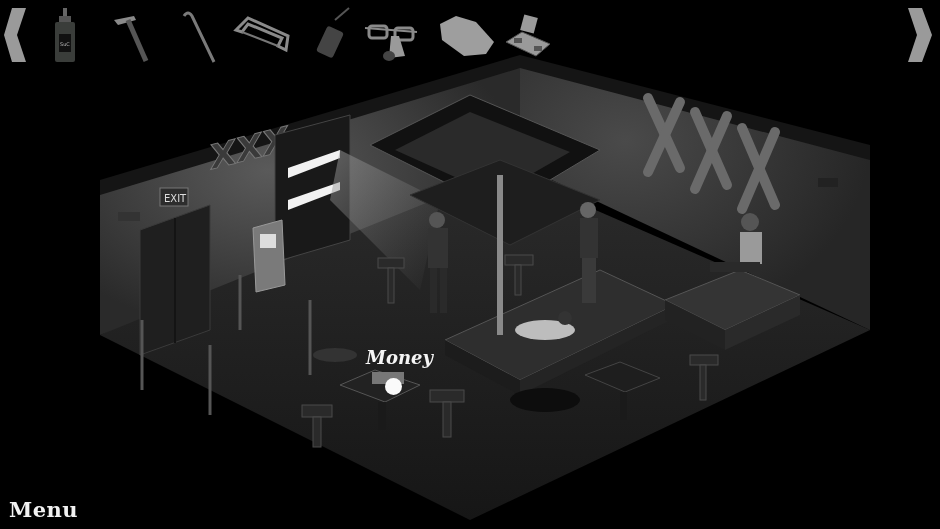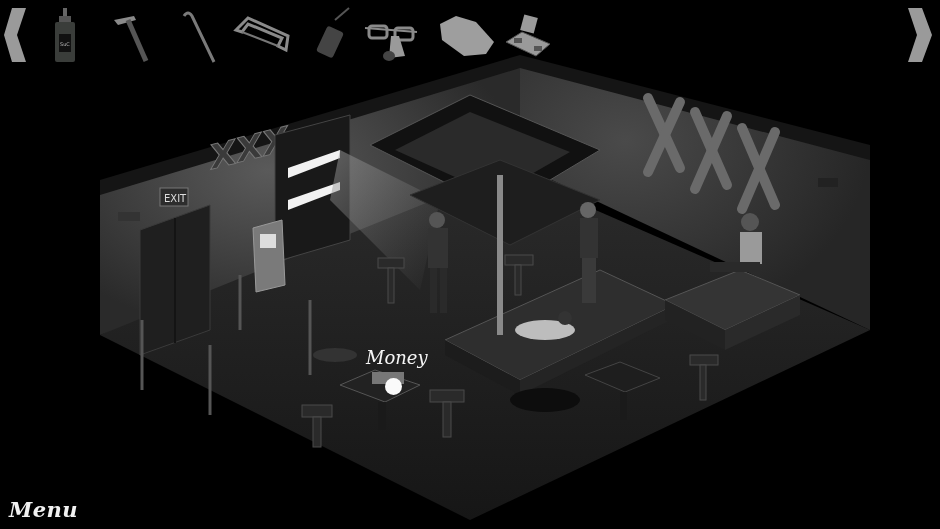--- a/index.html
+++ b/index.html
@@ -3,22 +3,22 @@
 <meta charset="utf-8">
 <style>
   html,body{margin:0;padding:0;background:#000;}
   body{width:940px;height:529px;position:relative;overflow:hidden;font-family:"DejaVu Sans",sans-serif;}
   .scene{position:absolute;left:0;top:0;width:940px;height:529px;}
   .hud{position:absolute;left:0;top:0;width:940px;height:70px;}
   .arrow{position:absolute;top:8px;width:30px;height:54px;cursor:pointer;}
   .arrow-left{left:4px;}
   .arrow-right{left:908px;}
   .inv-slot{position:absolute;top:6px;width:62px;height:58px;cursor:pointer;}
-  .menu{position:absolute;left:9px;top:497px;color:#f2f2f2;font-family:"DejaVu Serif",serif;font-style:italic;font-weight:bold;font-size:21px;letter-spacing:0.5px;cursor:pointer;}
-  .hotspot-label{position:absolute;left:366px;top:347px;color:#f5f5f5;font-family:"DejaVu Serif",serif;font-style:italic;font-weight:normal;font-size:18px;}
+  .menu{position:absolute;left:9px;top:497px;color:#f2f2f2;font-family:"DejaVu Serif",serif;font-weight:bold;font-size:21px;letter-spacing:0.5px;cursor:pointer;}
+  .hotspot-label{position:absolute;left:366px;top:347px;color:#f5f5f5;font-family:"DejaVu Serif",serif;font-style:italic;font-weight:bold;font-size:18px;}
   .hotspot-dot{position:absolute;left:385px;top:378px;width:17px;height:17px;border-radius:50%;background:#fafafa;cursor:pointer;}
 </style>
 </head>
 <body>
 
 <svg class="scene" viewBox="0 0 940 529" xmlns="http://www.w3.org/2000/svg">
   <defs>
     <radialGradient id="lightL" cx="0.4" cy="0.4" r="0.6">
       <stop offset="0" stop-color="#5a5a5a"></stop>
         <stop offset="1" stop-color="#2a2a2a"></stop>

